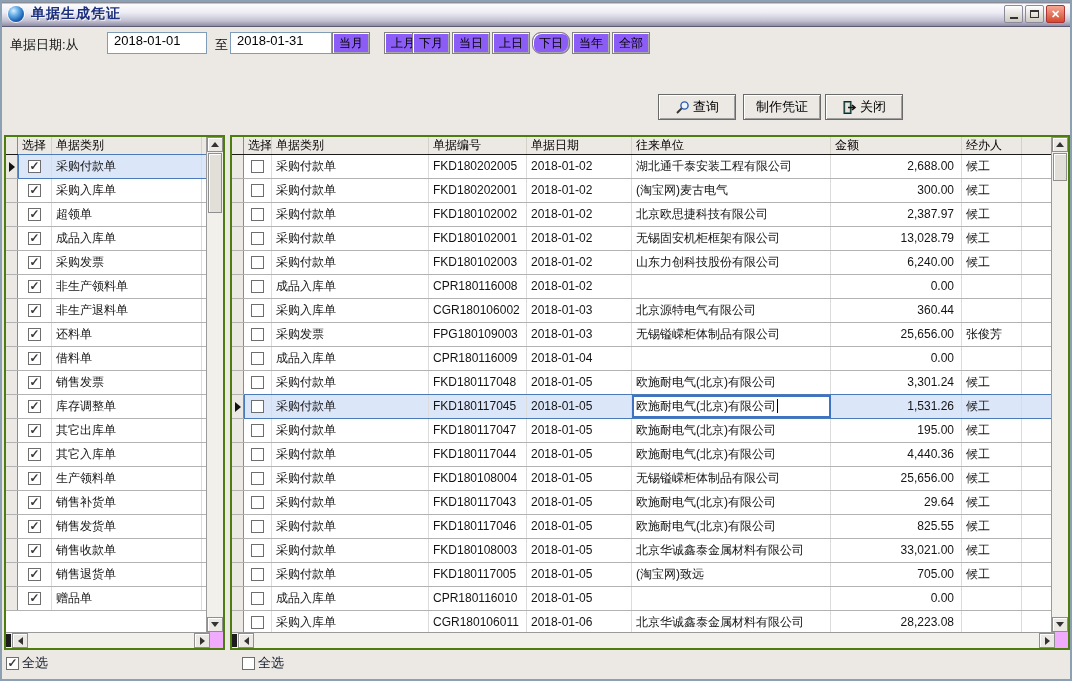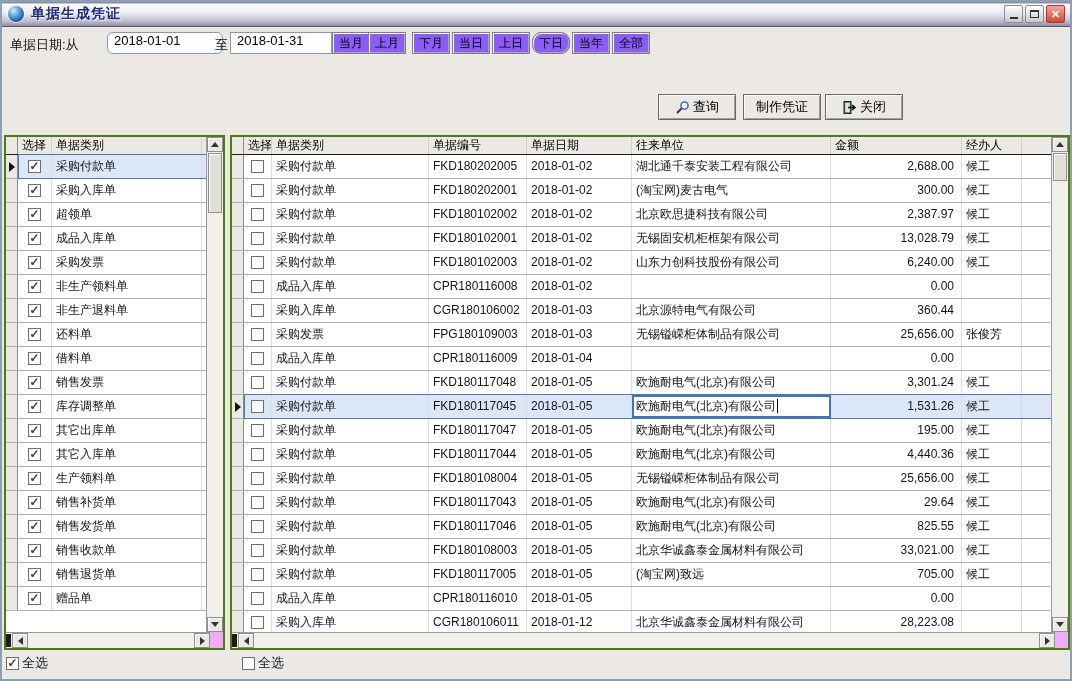--- a/index.html
+++ b/index.html
@@ -133,26 +133,26 @@
       <span class="tb-btn">
           <span class="maxglyph"></span>
         </span>
       <span class="tb-btn close">
           <span>✕</span>
         </span>
     </span>
   </div>
 
   <span class="lbl" style="left:8px; top:34px;">单据日期:从</span>
-  <div class="date-input" style="left:105px; top:30px; width:116px;border-radius:6px;">2018-01-01</div>
+  <div class="date-input" style="left:105px; top:30px; width:100px;">2018-01-01</div>
   <span class="lbl" style="left:213px; top:34px;">至</span>
   <div class="date-input" style="left:228px; top:30px; width:102px;">2018-01-31</div>
 
   <div class="qbtn" style="left:330px;">当月</div>
-  <div class="qbtn" style="left:366px;">上月</div>
+  <div class="qbtn" style="left:382px;">上月</div>
   <div class="qbtn" style="left:410px;">下月</div>
   <div class="qbtn" style="left:450px;">当日</div>
   <div class="qbtn" style="left:490px;">上日</div>
   <div class="qbtn" style="left:530px;border-radius:9px;">下日</div>
   <div class="qbtn" style="left:570px;">当年</div>
   <div class="qbtn" style="left:610px;">全部</div>
 
   <div class="abtn" style="left:656px;">
     <svg class="icon-svg" width="15" height="15" viewBox="0 0 15 15">
       <circle cx="9.5" cy="5.5" r="3.6" fill="#eef4fd" stroke="#2a5caa" stroke-width="1.4"></circle>
@@ -772,21 +772,21 @@
 
           <div class="row">
             <div class="cell c-marker">
               
             </div>
             <div class="cell c-sel cb-cell">
               <span class="cb"></span>
             </div>
             <div class="cell c-cat">采购入库单</div>
             <div class="cell c-no">CGR180106011</div>
-            <div class="cell c-date">2018-01-12</div>
+            <div class="cell c-date">2018-01-06</div>
             <div class="cell c-party">
               <span class="txt">北京华诚鑫泰金属材料有限公司</span>
             </div>
             <div class="cell c-amt">28,223.08</div>
             <div class="cell c-agent"></div>
             <div class="cell c-extra"></div>
           </div>
         </div>
     </div>
     <div class="vsb">

